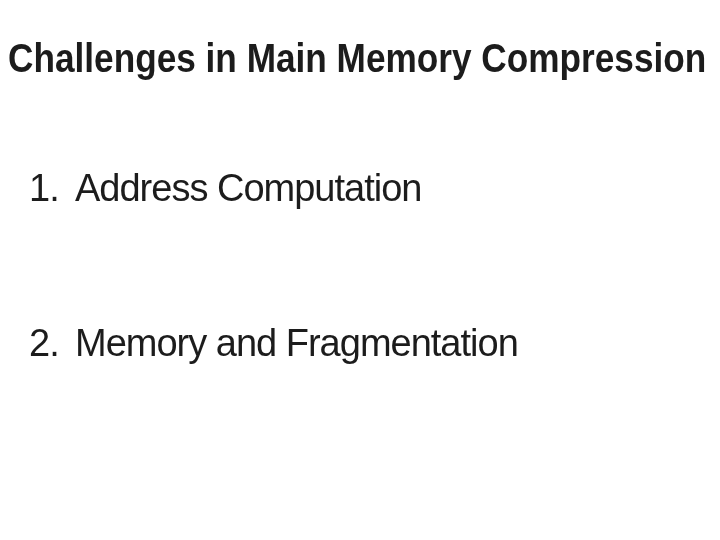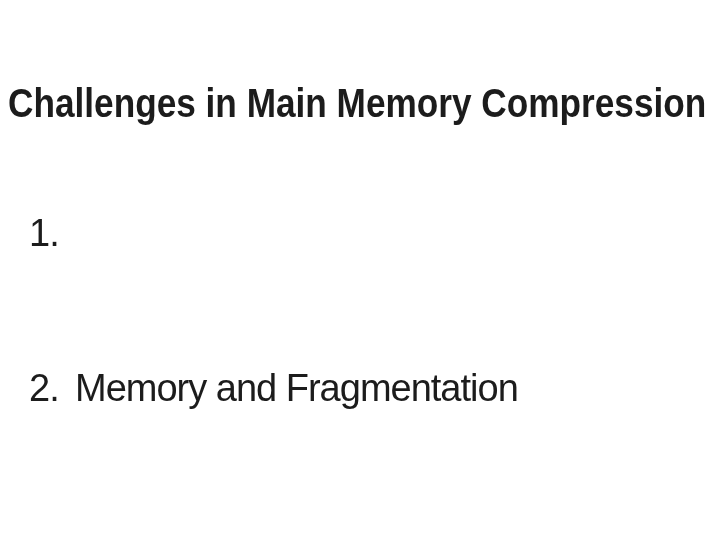--- a/index.html
+++ b/index.html
@@ -10,21 +10,20 @@
   * { margin: 0; padding: 0; box-sizing: border-box; }
   html, body {
     width: 720px; height: 540px;
     font-family: "Liberation Sans", sans-serif;
   }
   .slide {
     position: relative;
     width: 720px; height: 460px;
     background: var(--bg);
     overflow: hidden;
-    margin-top: 45px;
   }
   .slide-title {
     position: absolute;
     left: 8px; top: 38px;
     font-size: 40px;
     font-weight: bold;
     line-height: 1;
     color: var(--text);
     white-space: nowrap;
     transform: scaleX(0.88);
@@ -60,20 +59,21 @@
 <body>
 
 <div class="slide">
 
   <h1 class="slide-title">Challenges in Main Memory Compression</h1>
 
   <div class="numbered-list">
 
     <div class="list-item item-1">
       <span class="list-item-number">1.</span>
+      <span class="list-item-label">Address Computation</span>
     </div>
 
     <div class="list-item item-2">
       <span class="list-item-number">2.</span>
       <span class="list-item-label">Memory and Fragmentation</span>
     </div>
 
   </div>
 
   <div class="page-number">20</div>

